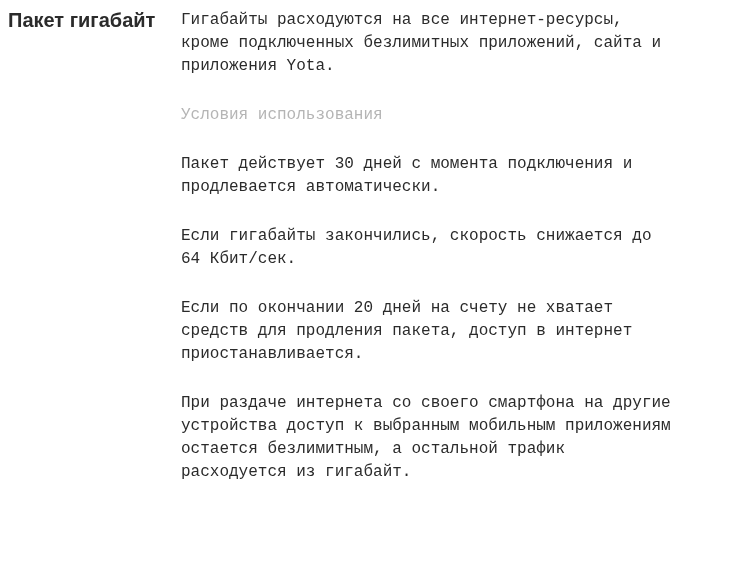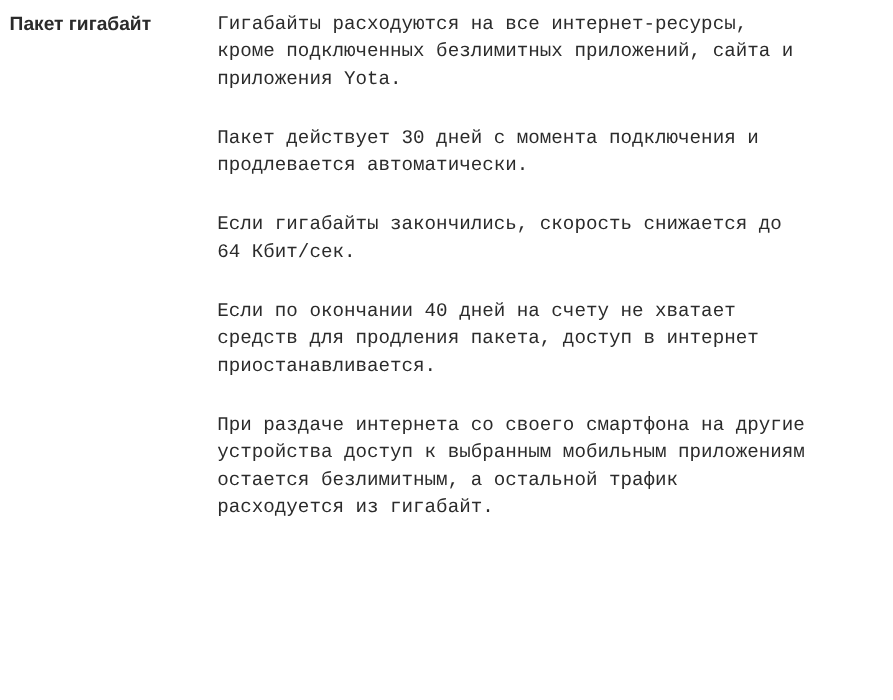--- a/index.html
+++ b/index.html
@@ -21,21 +21,21 @@
     padding: 9px 0 0 8px;
     box-sizing: border-box;
     width: 744px;
   }
   .label-col {
     width: 173px;
     flex: 0 0 173px;
   }
   .section-label {
     margin: 0;
-    font-size: 16px;
+    font-size: 20px;
     line-height: 23px;
     font-weight: bold;
     color: #2b2b2b;
   }
   .content-col {
     width: 493px;
     flex: 0 0 493px;
   }
   .content-col p {
     margin: 0 0 26px 0;
@@ -57,24 +57,25 @@
 <div class="section-row">
 
   <div class="label-col">
     <h3 class="section-label">Пакет гигабайт</h3>
   </div>
 
   <div class="content-col">
     <p>Гигабайты расходуются на все интернет-ресурсы, кроме подключенных безлимитных приложений, сайта и приложения Yota.</p>
 
 
+    <p class="subheading">Условия использования</p>
 
     <p>Пакет действует 30 дней с момента подключения и продлевается автоматически.</p>
 
     <p>Если гигабайты закончились, скорость снижается до 64 Кбит/сек.</p>
 
-    <p>Если по окончании 40 дней на счету не хватает средств для продления пакета, доступ в интернет приостанавливается.</p>
+    <p>Если по окончании 20 дней на счету не хватает средств для продления пакета, доступ в интернет приостанавливается.</p>
 
 
     <p>При раздаче интернета со своего смартфона на другие устройства доступ к выбранным мобильным приложениям остается безлимитным, а остальной трафик расходуется из гигабайт.</p>
   </div>
 
 </div>
 
 </body></html>

